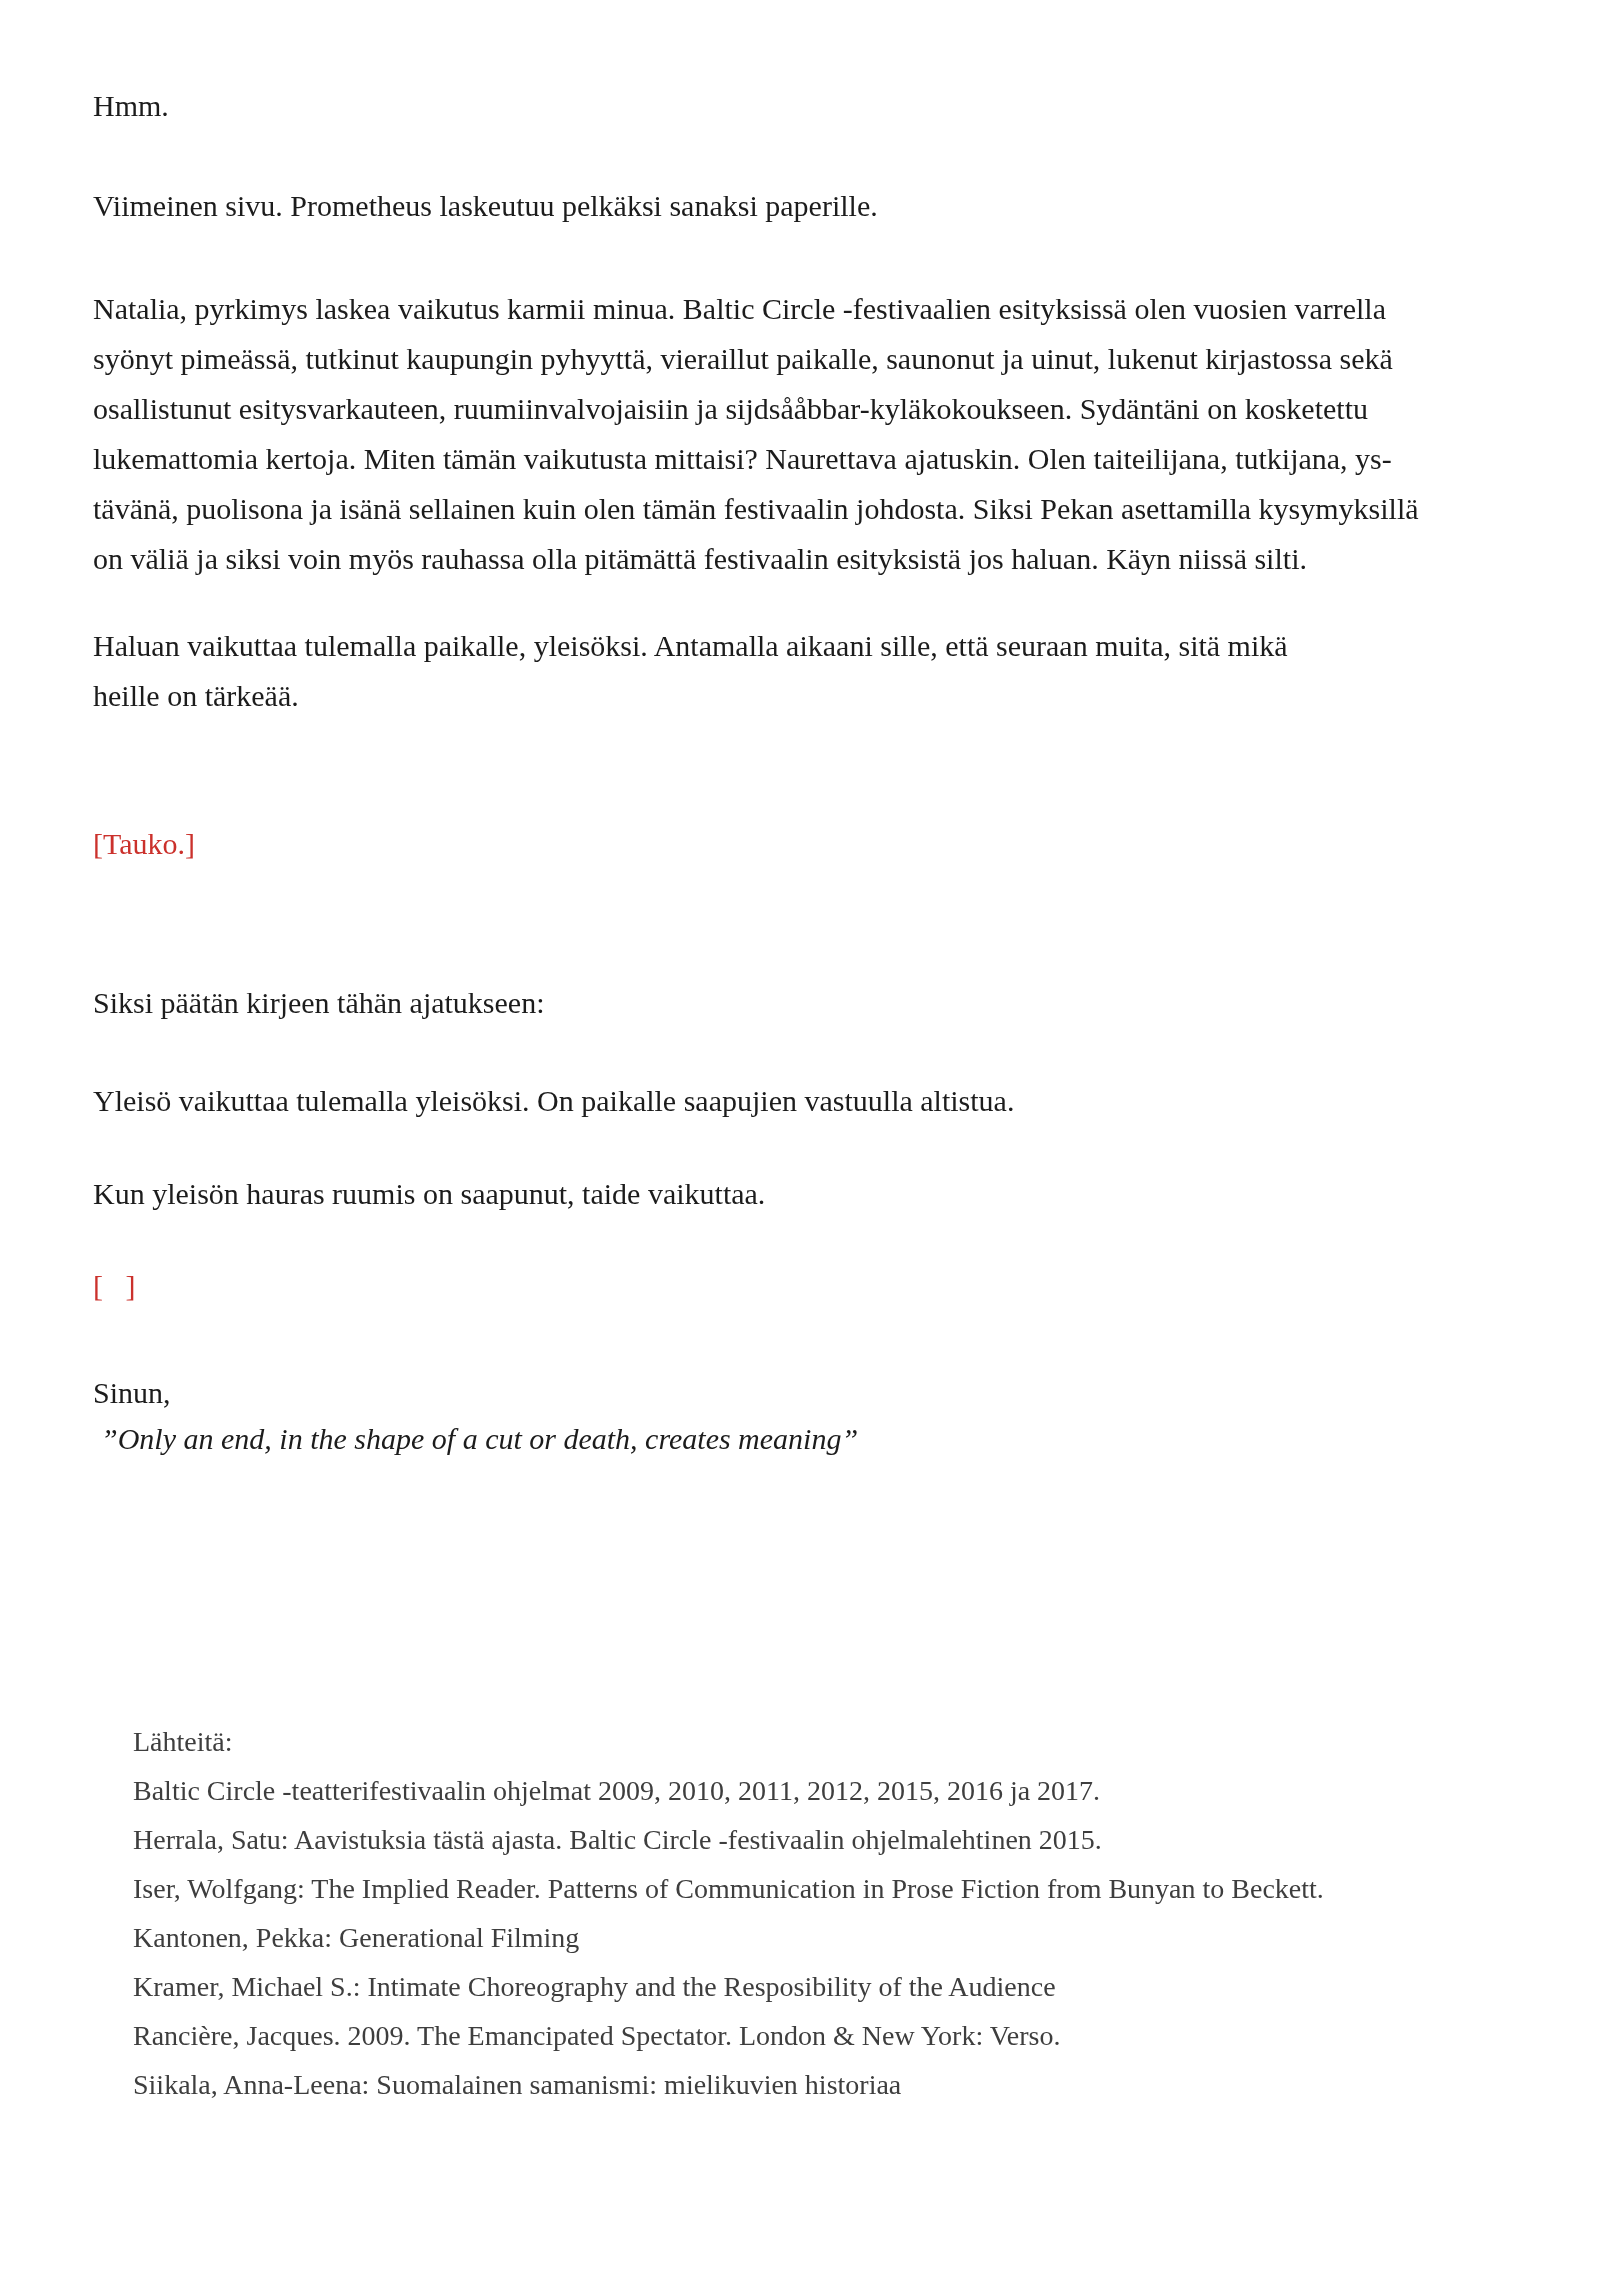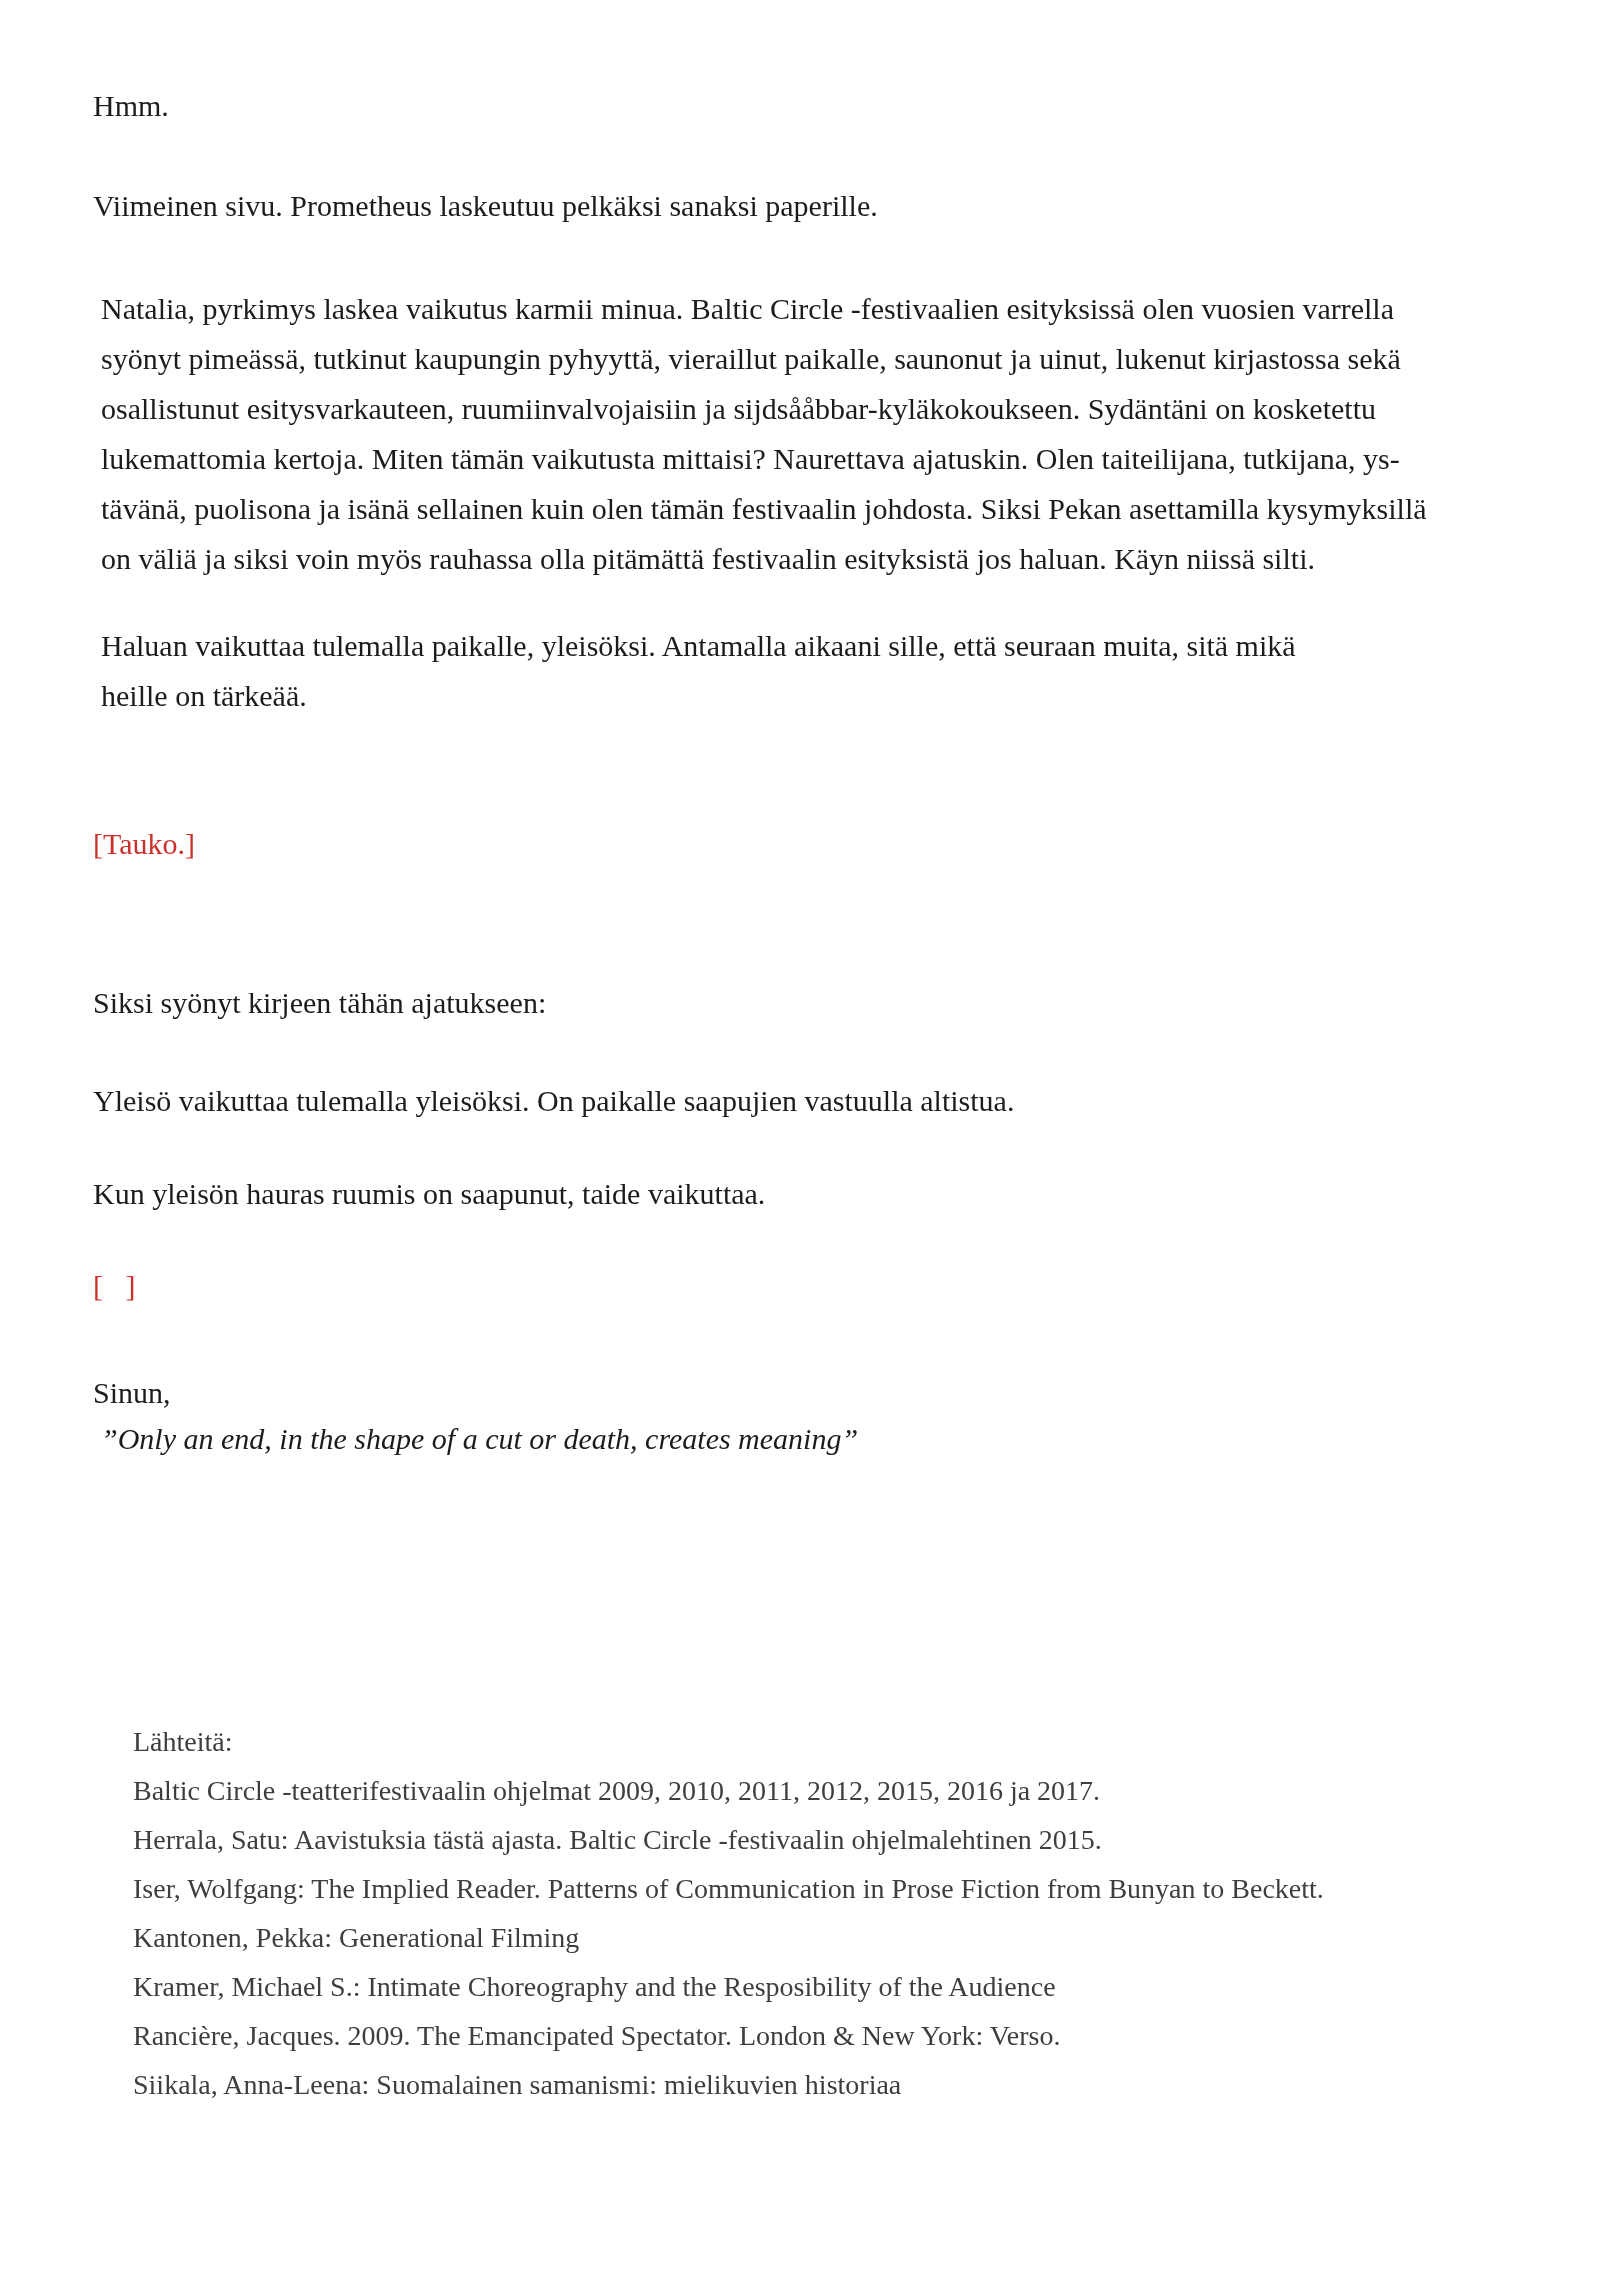--- a/index.html
+++ b/index.html
@@ -14,21 +14,21 @@
   }
   .block {
     position: absolute;
     left: 93px;
     right: 59px;
     font-size: 30px;
     line-height: 39px;
     white-space: nowrap;
   }
   .para { line-height: 50px; }
-  .para div { white-space: nowrap; margin-left: 8px; }
+  .para div { white-space: nowrap; }
   .red { color: #cb312c; }
   .brackets { white-space: pre; }
   .signature { line-height: 46px; }
   .quote-line { font-style: italic; margin-left: 8px; }
   .refs {
     line-height: 49px;
     font-size: 28px;
     color: #3e3e3e;
     margin-left: 40px;
   }
@@ -52,21 +52,21 @@
     <div>on väliä ja siksi voin myös rauhassa olla pitämättä festivaalin esityksistä jos haluan. Käyn niissä silti.</div>
   </div>
 
   <div class="block para" style="top:621px">
     <div>Haluan vaikuttaa tulemalla paikalle, yleisöksi. Antamalla aikaani sille, että seuraan muita, sitä mikä</div>
     <div>heille on tärkeää.</div>
   </div>
 
   <div class="block red" style="top:824px">[Tauko.]</div>
 
-  <div class="block" style="top:983px">Siksi syönyt kirjeen tähän ajatukseen:</div>
+  <div class="block" style="top:983px">Siksi päätän kirjeen tähän ajatukseen:</div>
 
   <div class="block" style="top:1081px">Yleisö vaikuttaa tulemalla yleisöksi. On paikalle saapujien vastuulla altistua.</div>
 
   <div class="block" style="top:1174px">Kun yleisön hauras ruumis on saapunut, taide vaikuttaa.</div>
 
   <div class="block red brackets" style="top:1266px">[   ]</div>
 
   <div class="block signature" style="top:1370px">
     <div>Sinun,</div>
     <div class="quote-line">”Only an end, in the shape of a cut or death, creates meaning”</div>

